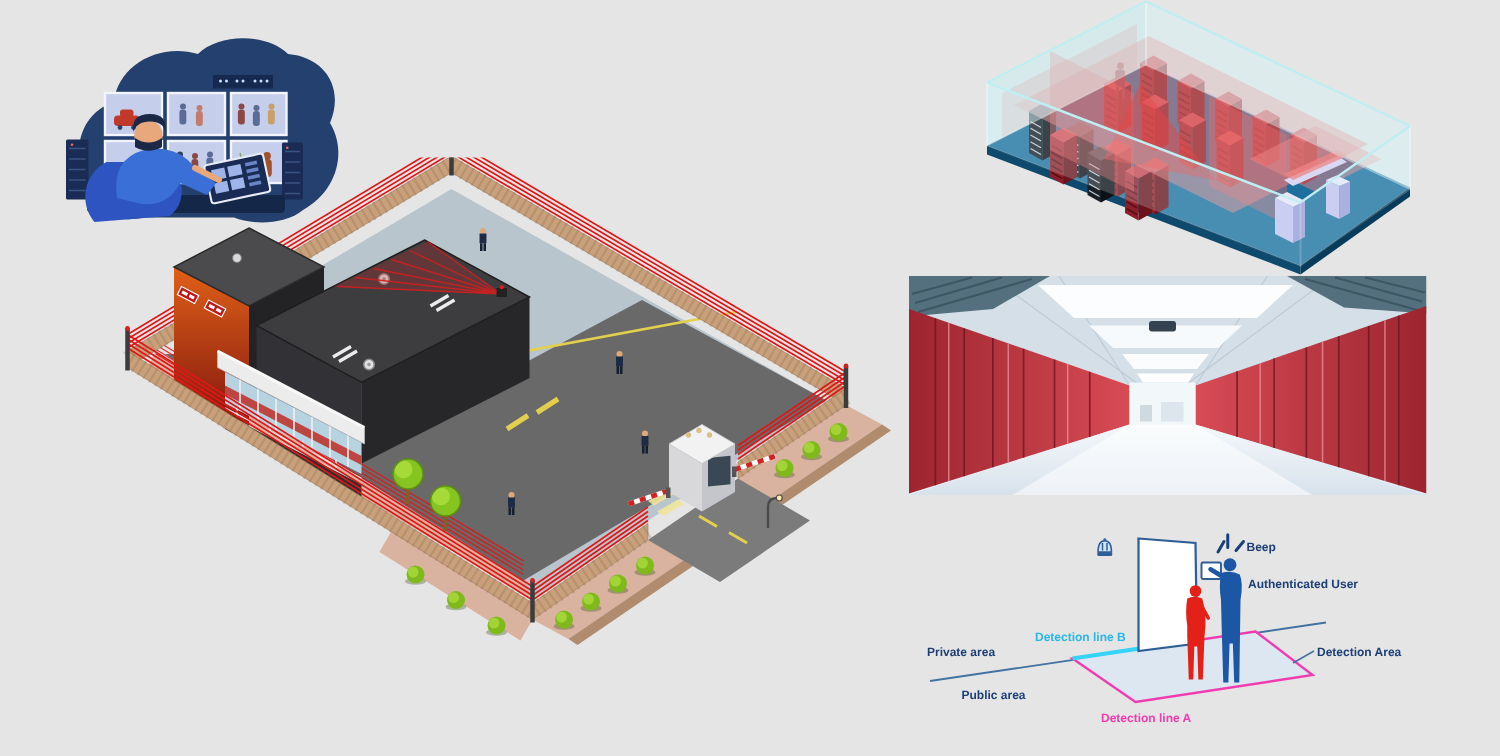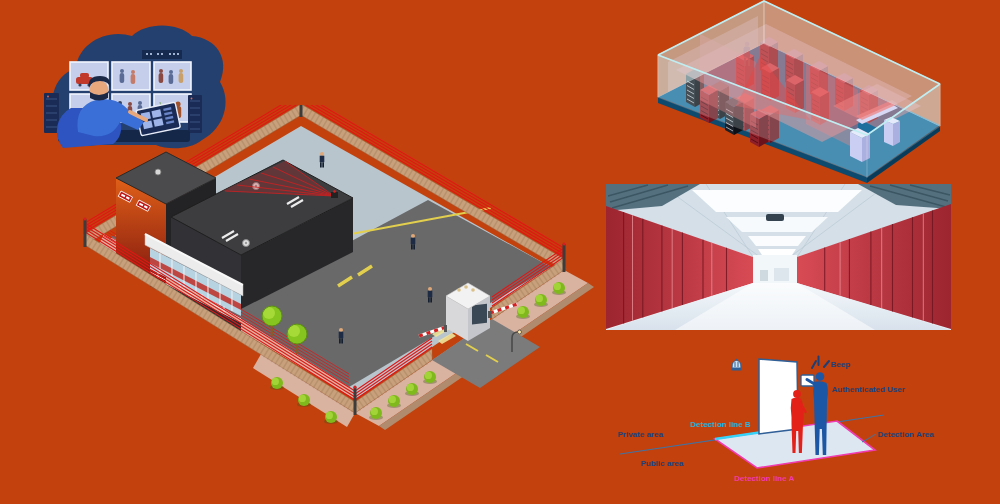--- a/index.html
+++ b/index.html
@@ -1,16 +1,16 @@
 <!DOCTYPE html>
 <html><head>
 <meta charset="utf-8">
 <style>
   html,body{margin:0;padding:0;background:#fff;}
-  .stage{position:relative;width:1000px;height:504px;background:#c2410c;overflow:hidden;
+  .stage{position:relative;width:1000px;height:504px;background:#e5e5e5;overflow:hidden;
          font-family:"Liberation Sans",sans-serif;}
   .panel{position:absolute;}
   .panel svg{display:block;}
   text{font-family:"Liberation Sans",sans-serif;}
   .lbl{font-size:8px;font-weight:bold;}
 </style>
 </head>
 <body>
 
 <div class="stage">

